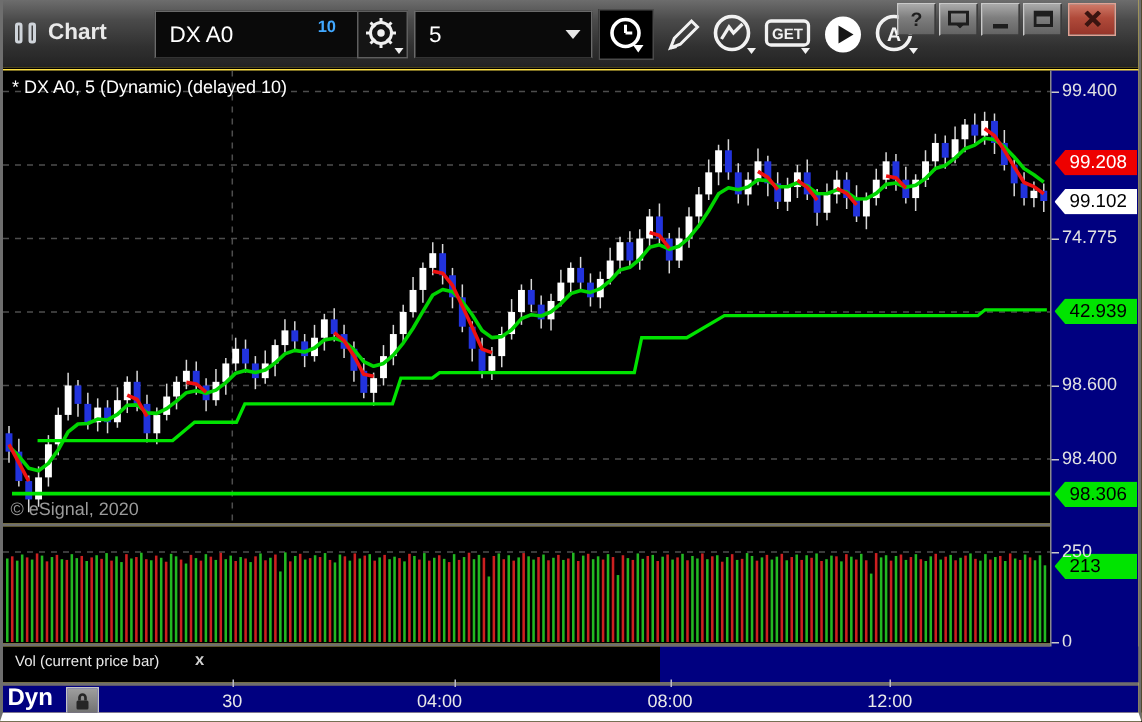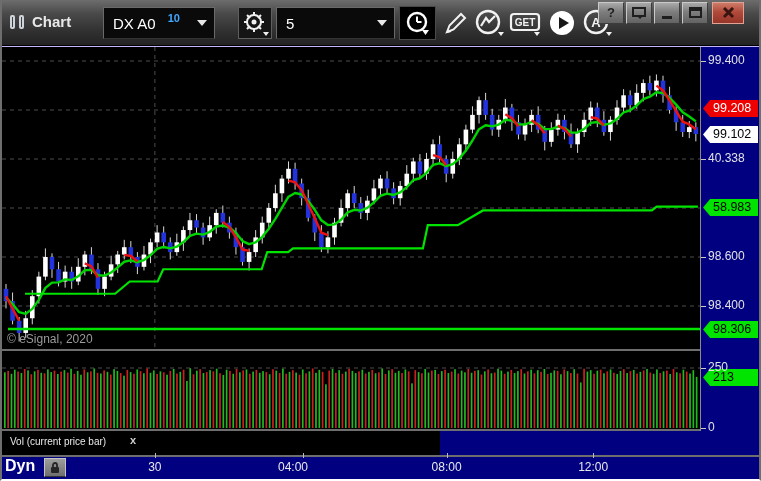--- a/index.html
+++ b/index.html
@@ -1,33 +1,33 @@
 <!DOCTYPE html>
 <html><head>
 <meta charset="utf-8">
 <style>
   html,body{margin:0;padding:0;background:#111;}
   *{box-sizing:border-box;font-family:"Liberation Sans",sans-serif;}
-  .window{position:relative;width:761px;height:481px;background:#c4b5fd;
-    border-left:2px solid #6e6e6e;border-right:2px solid #6e6e6e;border-bottom:2px solid #ffffff;overflow:hidden;}
+  .window{position:relative;width:761px;height:481px;background:#fde047;
+    border-left:2px solid #6e6e6e;border-right:2px solid #6e6e6e;border-bottom:6px solid #ffffff;overflow:hidden;}
   
   .titlebar{position:absolute;left:0;top:0;width:757px;height:46px;
     background:linear-gradient(180deg,#6d6d6d 0%,#4a4a4a 30%,#303030 70%,#232323 100%);
     border-bottom:1px solid #000;}
   .title-icon{position:absolute;left:8px;top:15px;width:16px;height:14px;}
   .title-icon span{position:absolute;top:0;width:5px;height:14px;border:2px solid #cfd4da;border-radius:2px;}
   .title-icon span:first-child{left:0}.title-icon span:last-child{left:9px}
   .title-text{position:absolute;left:30px;top:13px;color:#e9e9e9;font-size:15px;font-weight:bold;}
   .combo{position:absolute;top:7px;height:32px;background:#0a0a0a;border:1px solid #6a6a6a;
     border-bottom-color:#333;color:#fff;font-size:15px;}
   .combo .val{position:absolute;left:9px;top:7px;}
   .combo .caret{position:absolute;right:7px;top:12px;width:0;height:0;
     border-left:5px solid transparent;border-right:5px solid transparent;border-top:6px solid #e8e8e8;}
   .combo .sup{position:absolute;right:34px;top:4px;color:#41a8ff;font-size:11px;font-weight:bold;}
-  #symbol-combo{left:101px;width:112px;}
+  #symbol-combo{left:101px;width:156px;}
   #gear-btn{left:236px;top:7px;width:34px;height:32px;position:absolute;background:#151515;border:1px solid #5f5f5f;}
   #interval-combo{left:274px;width:119px;}
   .toolbtn{position:absolute;top:6px;height:34px;display:flex;align-items:center;justify-content:center;}
   #clock-btn{left:397px;width:37px;background:#000;border:1px solid #4a4a4a;}
   
   .winbtn{position:absolute;top:2px;width:26px;height:22px;
     background:linear-gradient(180deg,#a9a9a9,#7d7d7d 45%,#636363);
     border:1px solid #c9c9c9;border-bottom-color:#3c3c3c;border-right-color:#3c3c3c;
     color:#1e1e1e;font-weight:bold;font-size:13px;text-align:center;line-height:20px;}
   #close-btn{background:linear-gradient(180deg,#cf7a68,#b04a3a 45%,#96352a);border-color:#e0a294;color:#2a0c06;}
@@ -397,20 +397,21 @@
         <polyline points="286.51,133.80031110401825 293.08000000000004,135.15015555200912 299.65000000000003,143.17507777600485 306.22,156.9875388880025 312.79,171.24376944400333 319.36,185.72188472200403 325.93,188.06094236100188" fill="none" stroke="#ee1111" stroke-width="2.4" stroke-linejoin="round"></polyline>
         <polyline points="431.05,108.05378053195875 437.62,110.02689026598007 444.19,118.36344513299275" fill="none" stroke="#ee1111" stroke-width="2.4" stroke-linejoin="round"></polyline>
         <polyline points="503.32000000000005,67.24250672877909 509.89000000000004,71.24625336438955 516.46,79.37312668219442" fill="none" stroke="#ee1111" stroke-width="2.4" stroke-linejoin="round"></polyline>
         <polyline points="529.6,73.21828167054791 536.1700000000001,77.90914083527235 542.74,86.37957041763771" fill="none" stroke="#ee1111" stroke-width="2.4" stroke-linejoin="round"></polyline>
         <polyline points="555.88,78.64489260441148 562.45,81.8474463022065 569.02,89.57372315110541" fill="none" stroke="#ee1111" stroke-width="2.4" stroke-linejoin="round"></polyline>
         <polyline points="588.73,70.30296539388908 595.3000000000001,71.55148269694565 601.87,78.3007413484736" fill="none" stroke="#ee1111" stroke-width="2.4" stroke-linejoin="round"></polyline>
         <polyline points="654.4300000000001,38.655471645895304 661,43.47773582294772 667.57,53.23886791147595 674.14,64.24443395573797 680.71,74.6472169778715 687.28,77.398608488937 693.85,82.20430424446698" fill="none" stroke="#ee1111" stroke-width="2.4" stroke-linejoin="round"></polyline>
         <polyline points="23.034000000000002,246.75000000000068 113.07600000000001,246.75000000000068 127.734,234.5000000000014 155.654,234.5000000000014 161.238,222.2500000000021 259.656,222.2500000000021 265.24,205.10000000000028 286.18,205.10000000000028 291.066,201.42500000000013 420.894,201.42500000000013 425.78,178.15000000000043 455.79400000000004,178.15000000000043 480.92199999999997,163.44999999999987 649.8380000000001,163.44999999999987 654.7239999999999,159.53000000000202 695.906,159.53000000000202" fill="none" stroke="#00e400" stroke-width="2.2"></polyline>
         <line x1="6" x2="698" y1="282.030000000002" y2="282.030000000002" stroke="#00e400" stroke-width="2.5"></line>
       </svg>
+    <div class="chart-label">* DX A0, 5 (Dynamic) (delayed 10)</div>
     <div class="watermark">© eSignal, 2020</div>
   </div>
 
   <div class="divider" style="top:349px;"></div>
 
   <div class="vol-plot">
     <svg id="vol-svg" width="698" height="78">
         <line x1="0" x2="698" y1="17" y2="17" stroke="#4d4d4d" stroke-dasharray="4 4" stroke-width="1"></line>
         <rect x="2" y="21.32" width="1.7" height="55.68" fill="#22b822"></rect>
         <rect x="5.3100000000000005" y="19.880000000000003" width="1.7" height="57.12" fill="#cc2020"></rect>
@@ -623,26 +624,26 @@
         <rect x="690.48" y="19.160000000000004" width="1.7" height="57.839999999999996" fill="#22b822"></rect>
         <rect x="693.79" y="25.880000000000003" width="1.7" height="51.12" fill="#22b822"></rect>
       </svg>
   </div>
 
   <div class="divider" style="top:429px;"></div>
 
   <div class="axis-col" id="axis-col">
     <div class="badge red" style="top:53px;">99.208</div>
     <div class="badge white" style="top:79px;">99.102</div>
-    <div class="badge green" style="top:152px;">58.983</div>
+    <div class="badge green" style="top:152px;">42.939</div>
     <div class="badge green" style="top:274px;">98.306</div>
     <div class="badge green" style="top:322px;">213</div>
   <div class="tick-label" style="top: 6px;">99.400</div>
       <div class="tick-dash" style="top: 14px;"></div>
-      <div class="tick-label" style="top: 104px;">40.338</div>
+      <div class="tick-label" style="top: 104px;">74.775</div>
       <div class="tick-dash" style="top: 112px;"></div>
       <div class="tick-label" style="top: 202px;">98.600</div>
       <div class="tick-dash" style="top: 210px;"></div>
       <div class="tick-label" style="top: 251px;">98.400</div>
       <div class="tick-dash" style="top: 259px;"></div>
       <div class="tick-label" style="top: 313px;">250</div>
       <div class="tick-dash" style="top: 321px;"></div>
       <div class="tick-label" style="top: 373px;">0</div>
       <div class="tick-dash" style="top: 381px;"></div>
     </div>

